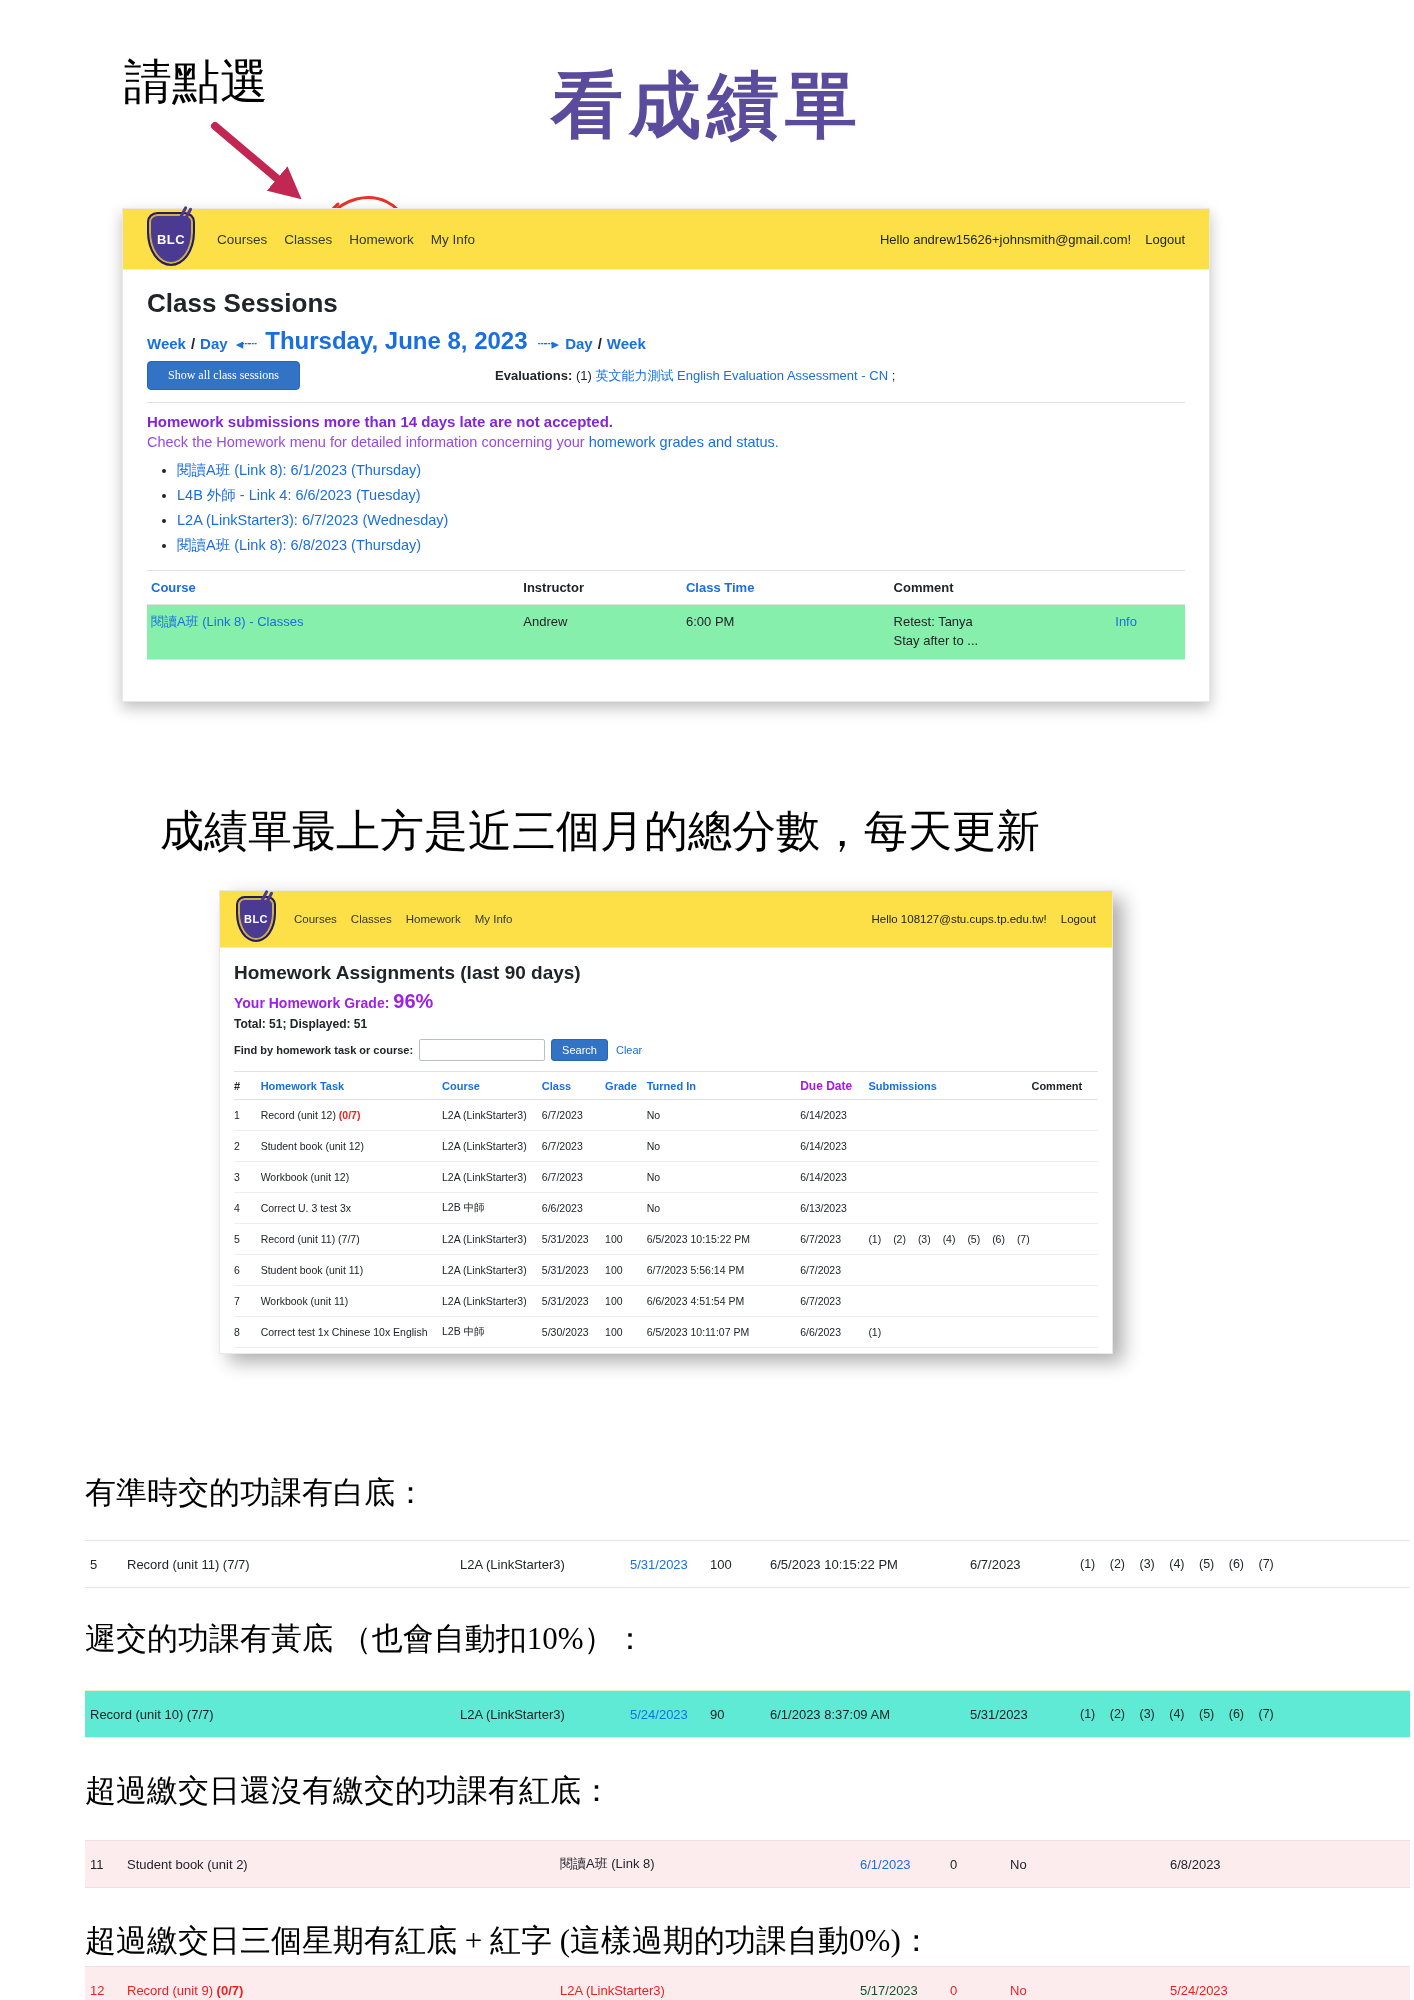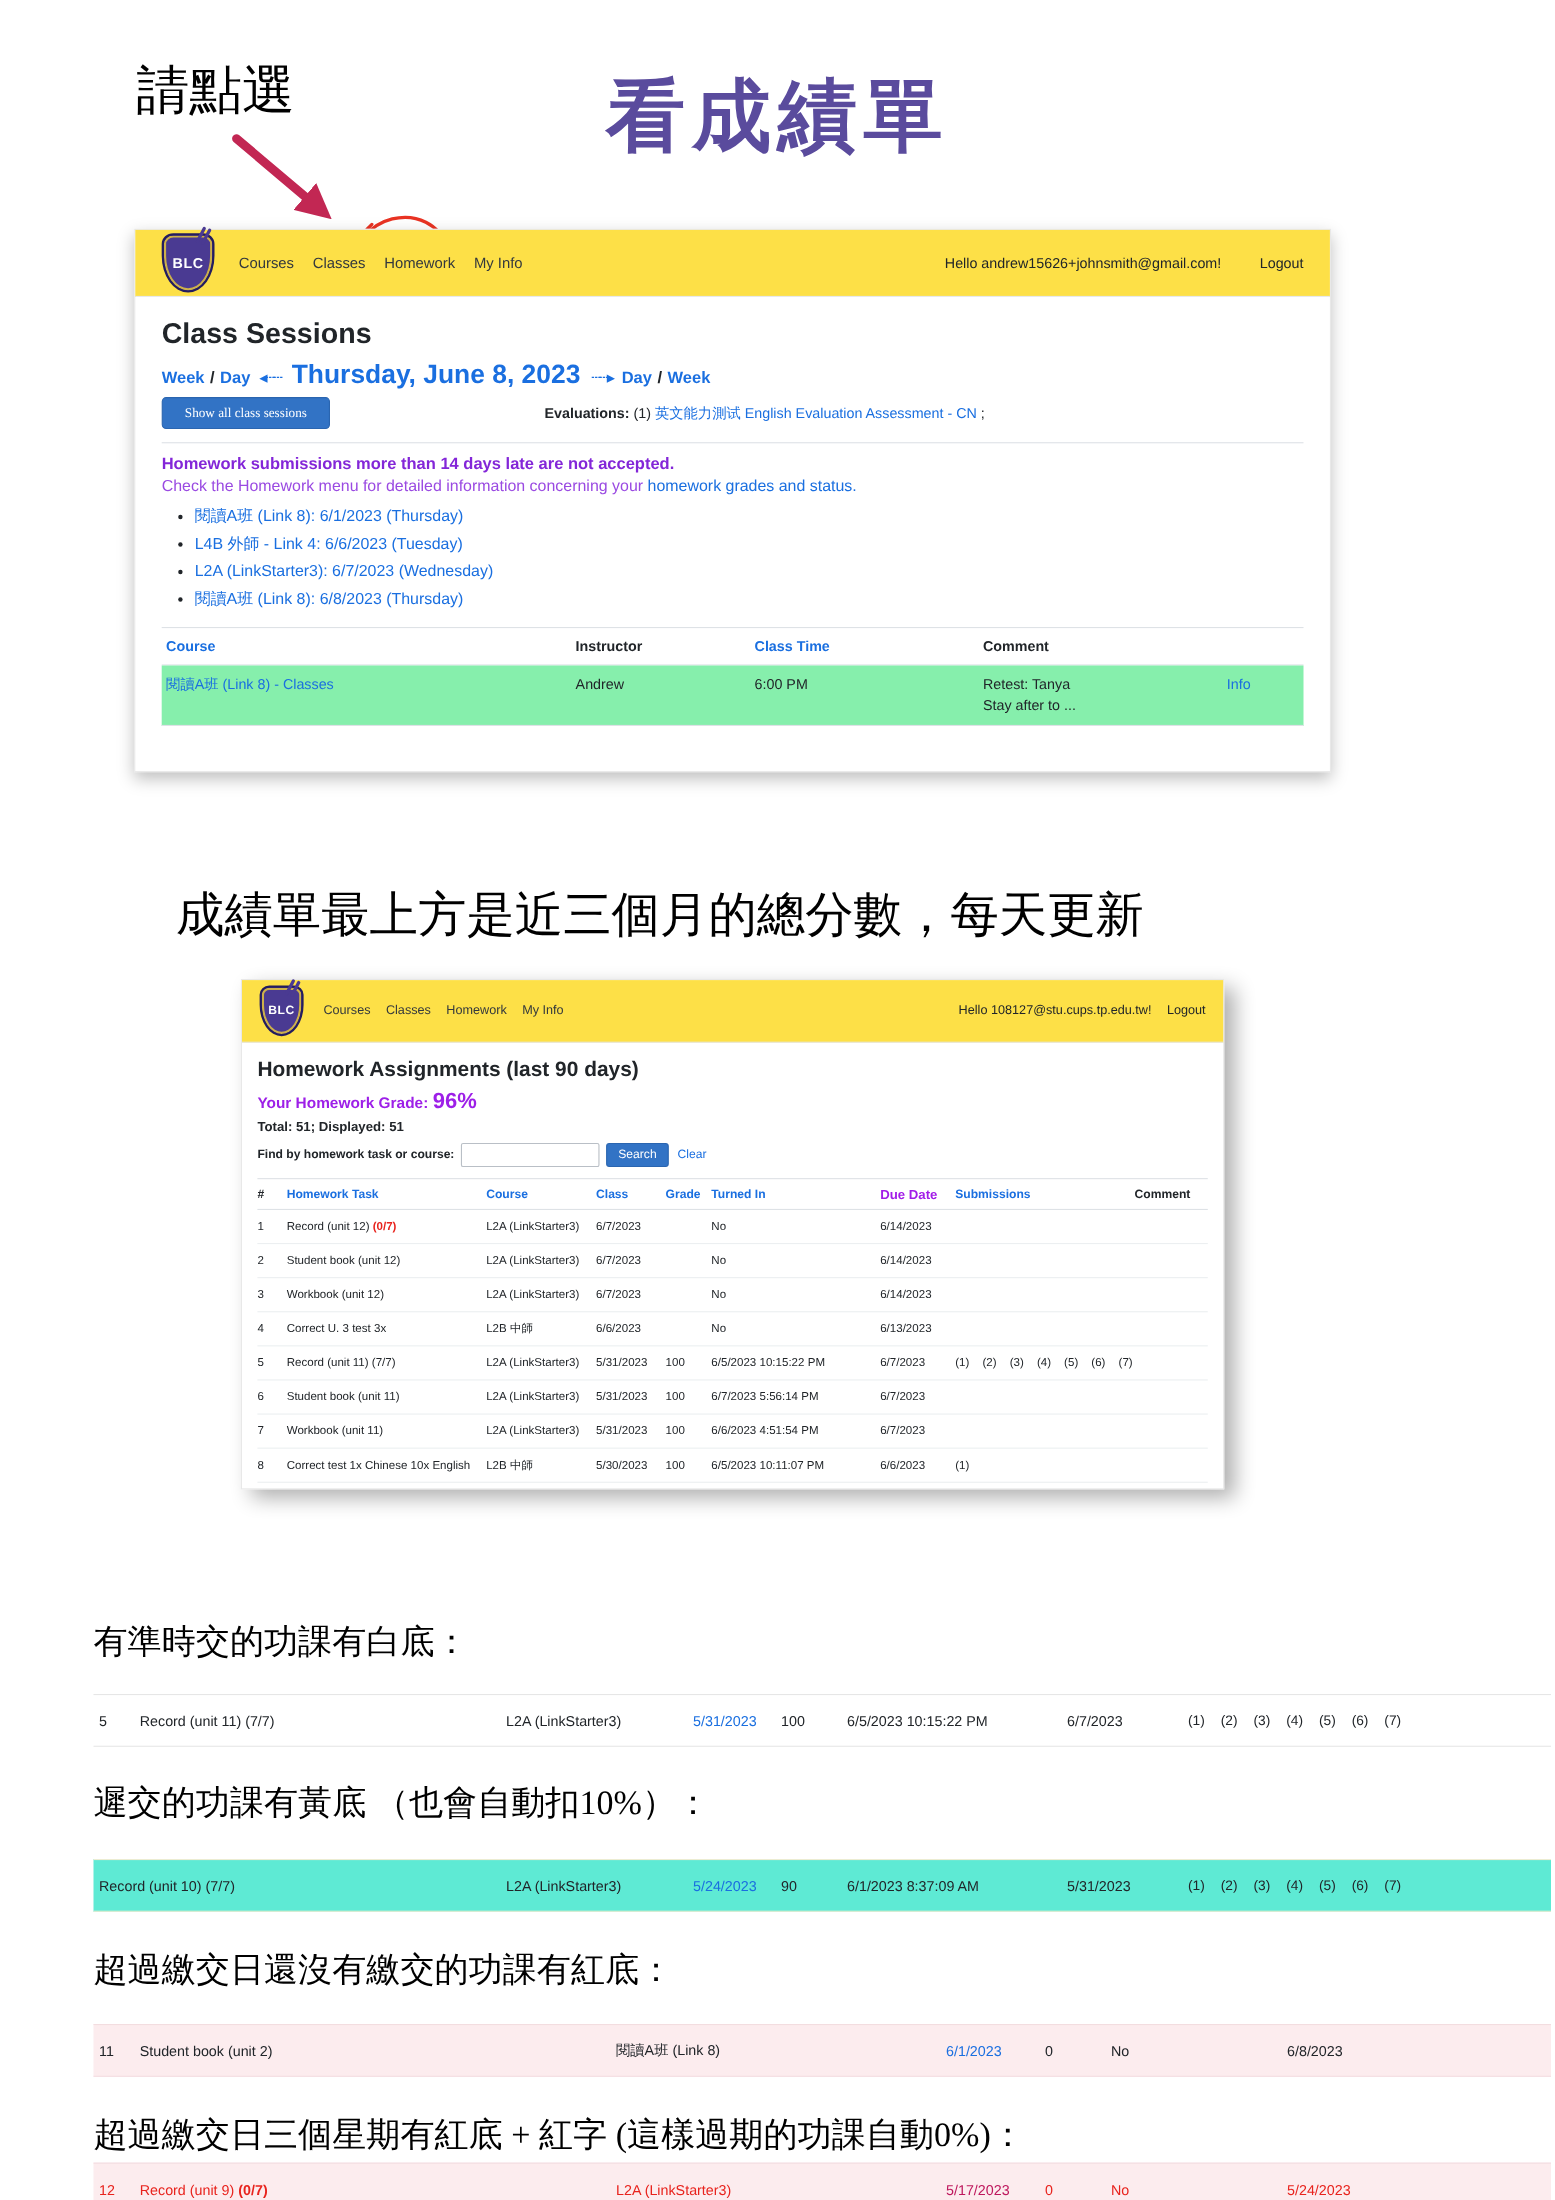--- a/index.html
+++ b/index.html
@@ -28,21 +28,21 @@
   .p2 .shield{width:36px;height:42px;margin-right:18px;}
   .shield .quill{position:absolute;top:-7px;right:4px;width:3px;height:16px;background:#4a3a92;
           transform:rotate(28deg);border-radius:2px;box-shadow:-5px 1px 0 #4a3a92;}
   .shield span{color:#fff;font-weight:bold;letter-spacing:.5px;}
   .p1 .shield span{font-size:13px;} .p2 .shield span{font-size:11px;}
   .navlinks{display:flex;align-items:center;}
   .navlinks span{color:#33383d;cursor:pointer;}
   .p1 .navlinks span{font-size:13.5px;margin-right:17px;}
   .p2 .navlinks span{font-size:11.5px;margin-right:14px;}
   .nav-right{margin-left:auto;display:flex;align-items:center;color:#212529;}
-  .p1 .nav-right{font-size:13px;gap:21px;} .p2 .nav-right{font-size:11.5px;}
+  .p1 .nav-right{font-size:13px;} .p2 .nav-right{font-size:11.5px;}
   .nav-right .logout{margin-left:14px;cursor:pointer;}
 
   .body1{padding:16px 24px 0;}
   .body2{padding:12px 14px 0;}
 
   .link{color:#1a6fe0;}
   h1.cs{font-size:26px;font-weight:bold;margin:2px 0 8px;color:#212529;}
   .datebar{display:flex;align-items:baseline;color:#1a6fe0;margin-bottom:6px;}
   .datebar .sep{color:#212529;margin:0 5px;font-weight:bold;font-size:15px;}
   .datebar .wd{font-size:15px;font-weight:bold;cursor:pointer;}
@@ -99,21 +99,21 @@
         font-size:44px;color:#000;}
   .exh{position:absolute;left:85px;font-family:"Liberation Serif","DejaVu Serif",serif;
        font-size:31px;color:#000;text-align:right;}
   .ex-row{position:absolute;left:85px;width:1325px;height:46px;display:flex;align-items:center;
           font-size:13px;color:#212529;border-top:1px solid #e6e6e6;border-bottom:1px solid #e6e6e6;background:#fff;}
   .ex-row .blue{color:#1a6fe0;}
   .ex-row .subsx{word-spacing:11px;font-size:12.5px;}
   .row-yellow{background:#5eead4;border-color:#ececd2;}
   .row-pink{background:#fcecee;border-color:#f3dde0;}
   .row-redtext{color:#e8231d;}
-  .row-redtext .blue{color:#be185d;}
+  .row-redtext .blue{color:#14532d;}
   
   .wA-num{width:37px;padding-left:5px;} .wA-task{width:333px;} .wA-taskwide{width:370px;padding-left:5px;}
   .wA-course{width:170px;} .wA-class{width:80px;} .wA-grade{width:60px;}
   .wA-turn{width:200px;} .wA-due{width:110px;} .wA-subs{flex:1;}
   
   .wB-num{width:37px;padding-left:5px;} .wB-task{width:433px;} .wB-course{width:300px;}
   .wB-class{width:90px;} .wB-grade{width:60px;} .wB-turn{width:160px;} .wB-due{flex:1;}
 </style>
 </head>
 <body>

